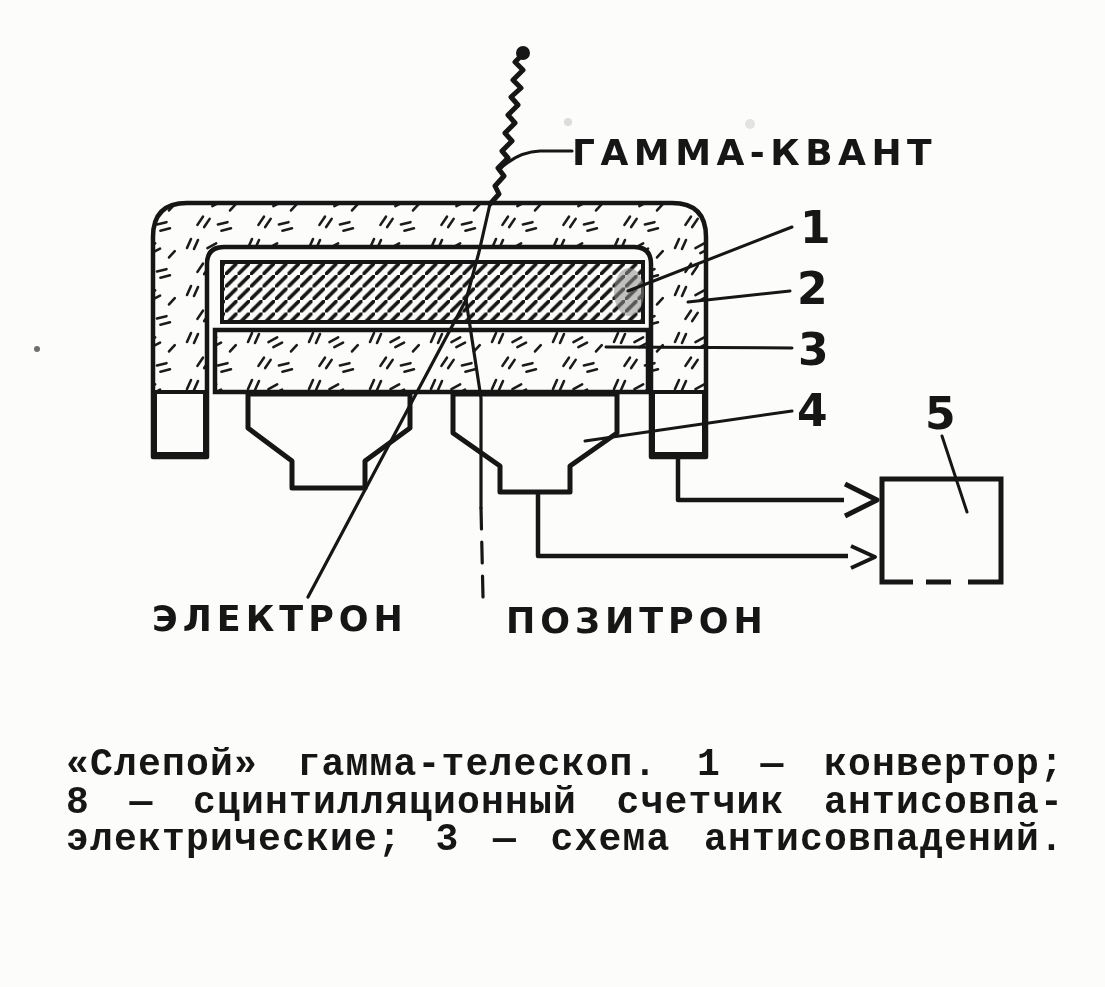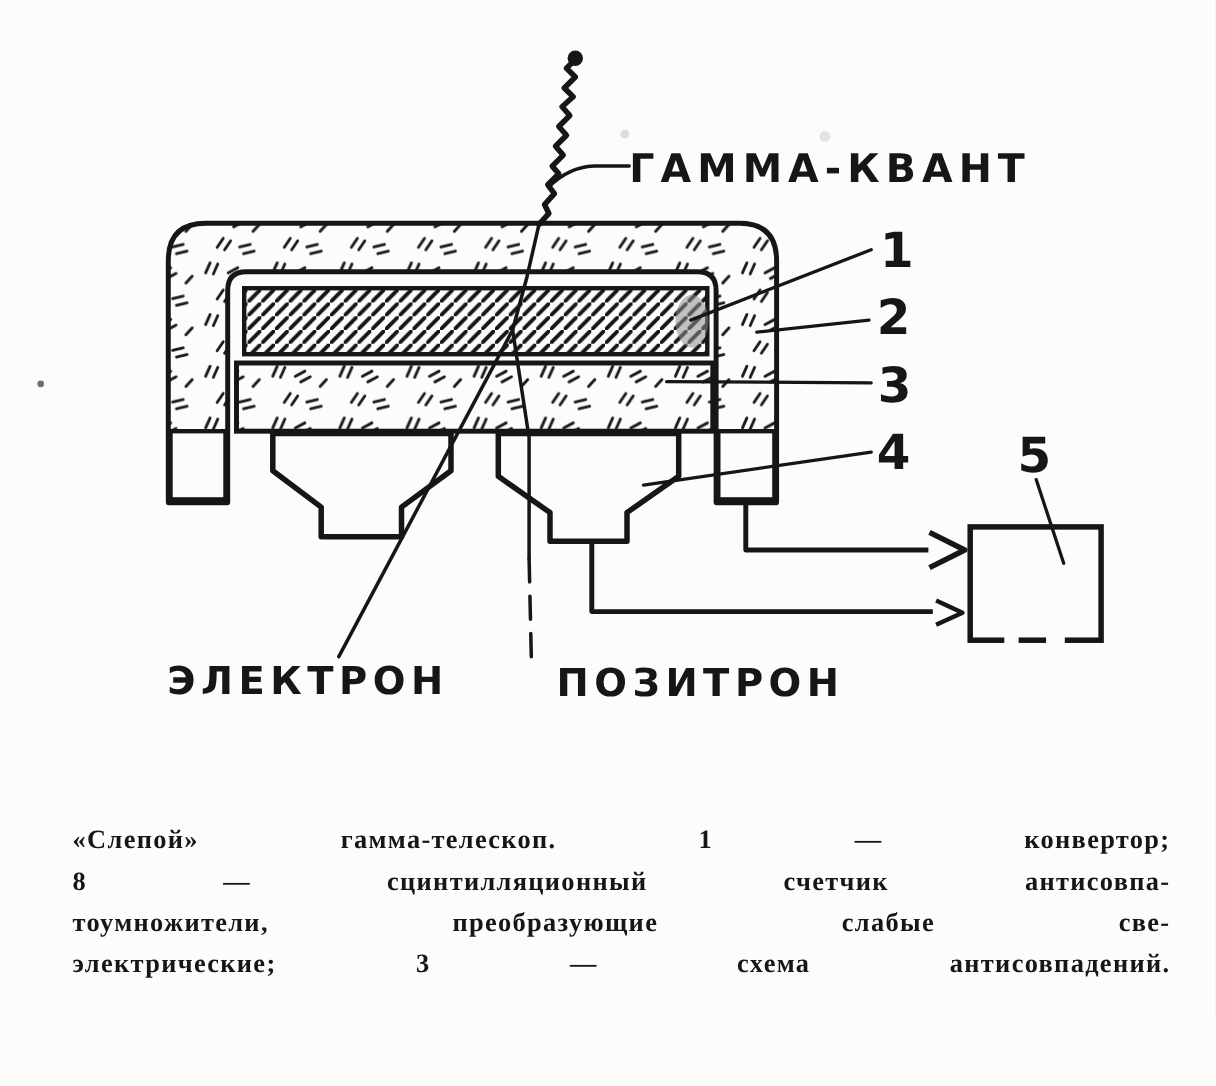--- a/index.html
+++ b/index.html
@@ -15,22 +15,22 @@
     font-family:"DejaVu Sans", sans-serif;
     font-weight:bold;
     fill:#161616;
   }
   .gamma-label{font-size:36px;letter-spacing:5.5px;}
   .particle-label{font-size:35px;letter-spacing:5px;}
   .callout-num{font-size:44px;}
   .caption{
     position:absolute;
     left:66px;top:746px;width:998px;
-    font-family:Liberation Serif, serif;
-    font-size:24px;
+    font-family:Liberation Mono, monospace;
+    font-size:38px;
     font-weight:bold;
     color:#161616;
     letter-spacing:1.2px;
     word-spacing:7px;
     line-height:37.6px;
   }
   .cap-line{
     text-align:justify;
     text-align-last:justify;
     white-space:normal;
@@ -133,17 +133,16 @@
     </g>
 
     <text class="fig-label gamma-label" x="572" y="165">ГАММА-КВАНТ</text>
     <text class="fig-label particle-label" x="152" y="631">ЭЛЕКТРОН</text>
     <text class="fig-label particle-label" x="506" y="633">ПОЗИТРОН</text>
   </svg>
 
   <div class="caption">
     <div class="cap-line">«Слепой» гамма-телескоп. 1 — конвертор;</div>
     <div class="cap-line">8 — сцинтилляционный счетчик антисовпа-</div>
-    <div class="cap-line">тоумножители, преобразующие слабые све-</div>
     <div class="cap-line">электрические; 3 — схема антисовпадений.</div>
   </div>
 
 </div>
 
 </body></html>

